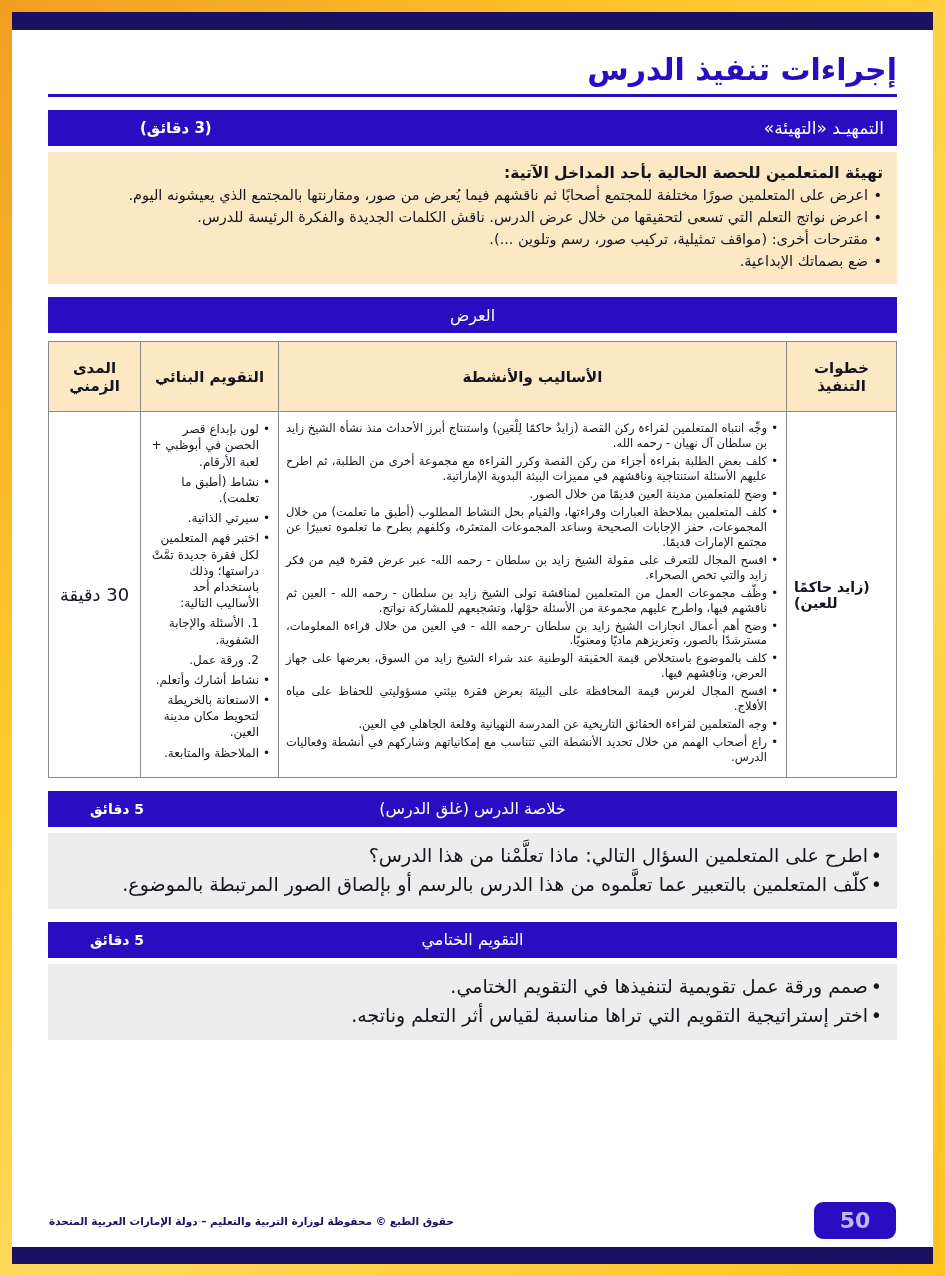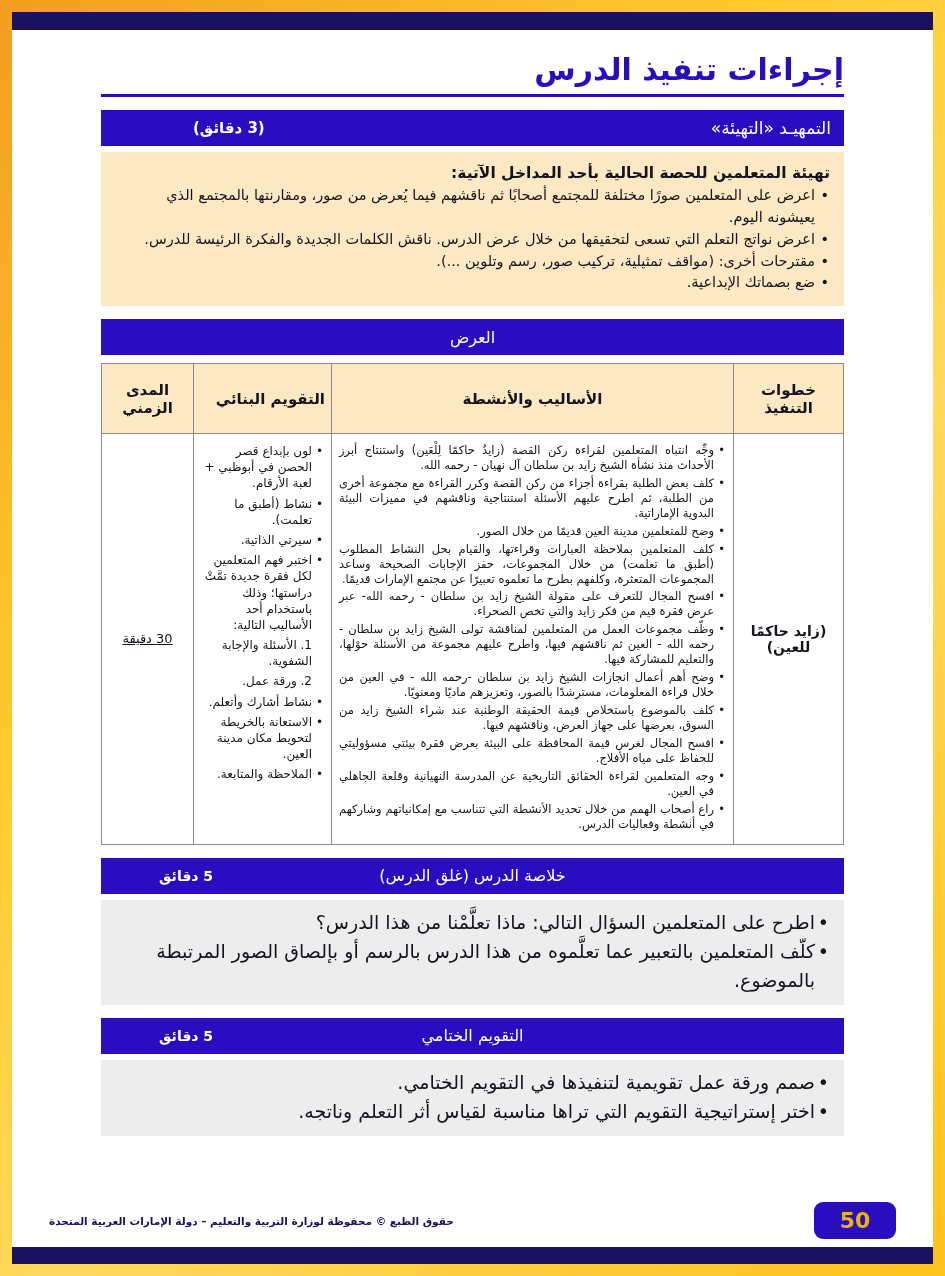--- a/index.html
+++ b/index.html
@@ -6,63 +6,63 @@
   html,body { width:945px; height:1276px; }
   body { font-family:"DejaVu Sans", sans-serif; color:#14141e; }
 
   .frame { width:945px; height:1276px; padding:12px;
            background:linear-gradient(135deg,#f29e1f 0%,#ffcb2e 35%,#ffd95e 60%,#ffc21d 100%); }
   .page  { position:relative; width:100%; height:100%; background:#ffffff; overflow:hidden; }
 
   .rule-top    { height:18px; background:#1b1160; }
   .rule-bottom { position:absolute; left:0; right:0; bottom:0; height:17px; background:#1b1160; }
 
-  .content { padding:0 89px; }
+  .content { padding:0 36px; }
 
   h1.page-title { margin-top:22px; font-size:30px; font-weight:bold; color:#2a0dc0; text-align:start; }
   .title-rule   { height:3px; background:#2a0dc0; margin-top:7px; }
 
   .section-bar { background:#2a0dc0; color:#fff; min-height:36px; display:flex; align-items:center;
                  position:relative; padding:0 13px; margin-top:13px; }
   .section-bar .bar-title { font-size:17px; font-weight:normal; }
   .intro-bar { justify-content:space-between; padding-inline-end:92px; }
   .intro-bar .bar-duration { font-size:15px; font-weight:bold; }
   .center-bar { justify-content:center; }
   .center-bar .bar-title { font-size:16px; }
-  .center-bar .bar-duration { position:absolute; left:58px; top:50%; transform:translateY(-50%);
+  .center-bar .bar-duration { position:absolute; left:42px; top:50%; transform:translateY(-50%);
                               font-size:14px; font-weight:bold; }
 
   .cream-box { background:#fce8c3; padding:10px 14px 12px; margin-top:6px; }
   .box-heading { font-weight:bold; font-size:15.5px; line-height:1.5; }
 
   .bullet-list { list-style:none; }
   .bullet-list li { position:relative; padding-inline-start:15px; font-size:14.5px; line-height:1.5; }
   .bullet-list li::before { content:"•"; position:absolute; inset-inline-start:1px; top:0; }
   .bullet-list li.no-bullet::before { content:""; }
 
   .gray-box { background:#ededed; padding:8px 14px 9px; margin-top:6px; }
   .gray-box li { font-size:19px; line-height:1.55; }
 
   table.lesson-table { width:100%; border-collapse:collapse; margin-top:8px; }
   .lesson-table th, .lesson-table td { border:1px solid #8a8a8a; }
   .lesson-table th { background:#fce8c3; font-size:15px; font-weight:bold; height:70px;
                      text-align:center; vertical-align:middle; padding:4px 6px; }
   .lesson-table td { vertical-align:top; padding:9px 7px; background:#fff; }
   th.col-steps, td.cell-steps { width:110px; }
-  th.col-assess, td.cell-assess { width:138px;text-align:right; }
+  th.col-assess, td.cell-assess { width:138px; }
   th.col-time, td.cell-time { width:92px; }
-  td.cell-steps { text-align:center; vertical-align:middle; font-weight:bold; font-size:14px; }
-  td.cell-time  { text-align:center; vertical-align:middle; font-size:13px;text-decoration:underline; }
+  td.cell-steps { text-align:left; vertical-align:middle; font-weight:bold; font-size:14px; }
+  td.cell-time  { text-align:center; vertical-align:middle; font-size:18px; }
   .methods-list li { font-size:11.5px; line-height:1.3; text-align:justify; margin-bottom:3px;
                      padding-inline-start:12px; }
   .assess-list  li { font-size:12px; line-height:1.35; margin-bottom:4px; padding-inline-start:12px; }
 
   .footer-row { position:absolute; left:0; right:0; bottom:25px; padding:0 37px;
                 display:flex; justify-content:space-between; align-items:center; }
-  .page-badge { background:#2a0dc0; color:#eab308; font-size:22px; font-weight:bold;
+  .page-badge { background:#2a0dc0; color:#c4b5fd; font-size:22px; font-weight:bold;
                 min-width:82px; height:37px; display:flex; align-items:center; justify-content:center;
                 border-radius:9px; }
   .copyright  { font-size:10.5px; font-weight:bold; color:#1b1160; }
 </style>
 </head>
 <body>
 
 <div class="frame">
   <div class="page">
 
@@ -106,21 +106,21 @@
           <tr>
             <td class="cell-steps">(زايد حاكمًا للعين)</td>
             <td class="cell-methods">
               <ul class="bullet-list methods-list">
 
               <li>وجِّه انتباه المتعلمين لقراءة ركن القصة (زايدٌ حاكمًا لِلْعَين) واستنتاج أبرز الأحداث منذ نشأة الشيخ زايد بن سلطان آل نهيان - رحمه الله.</li>
                   <li>كلف بعض الطلبة بقراءة أجزاء من ركن القصة وكرر القراءة مع مجموعة أخرى من الطلبة، ثم اطرح عليهم الأسئلة استنتاجية وناقشهم في مميزات البيئة البدوية الإماراتية.</li>
                   <li>وضح للمتعلمين مدينة العين قديمًا من خلال الصور.</li>
                   <li>كلف المتعلمين بملاحظة العبارات وقراءتها، والقيام بحل النشاط المطلوب (أطبق ما تعلمت) من خلال المجموعات، حفز الإجابات الصحيحة وساعد المجموعات المتعثرة، وكلفهم بطرح ما تعلموه تعبيرًا عن مجتمع الإمارات قديمًا.</li>
                   <li>افسح المجال للتعرف على مقولة الشيخ زايد بن سلطان - رحمه الله- عبر عرض فقرة قيم من فكر زايد والتي تخص الصحراء.</li>
-                  <li>وظّف مجموعات العمل من المتعلمين لمناقشة تولى الشيخ زايد بن سلطان - رحمه الله - العين ثم ناقشهم فيها، واطرح عليهم مجموعة من الأسئلة حوْلها، والتعليم للمشاركة فيها.</li>
+                  <li>وظّف مجموعات العمل من المتعلمين لمناقشة تولى الشيخ زايد بن سلطان - رحمه الله - العين ثم ناقشهم فيها، واطرح عليهم مجموعة من الأسئلة حوْلها، وتشجيعهم للمشاركة نواتج.</li>
                   <li>وضح أهم أعمال انجازات الشيخ زايد بن سلطان -رحمه الله - في العين من خلال قراءة المعلومات، مسترشدًا بالصور، وتعزيزهم ماديًا ومعنويًا.</li>
                   <li>كلف بالموضوع باستخلاص قيمة الحقيقة الوطنية عند شراء الشيخ زايد من السوق، بعرضها على جهاز العرض، وناقشهم فيها.</li>
                   <li>افسح المجال لغرس قيمة المحافظة على البيئة بعرض فقرة بيئتي مسؤوليتي للحفاظ على مياه الأفلاج.</li>
                   <li>وجه المتعلمين لقراءة الحقائق التاريخية عن المدرسة النهيانية وقلعة الجاهلي في العين.</li>
                   <li>راع أصحاب الهمم من خلال تحديد الأنشطة التي تتناسب مع إمكانياتهم وشاركهم في أنشطة وفعاليات الدرس.</li>
                 </ul>
             </td>
             <td class="cell-assess">
               <ul class="bullet-list assess-list">
 

